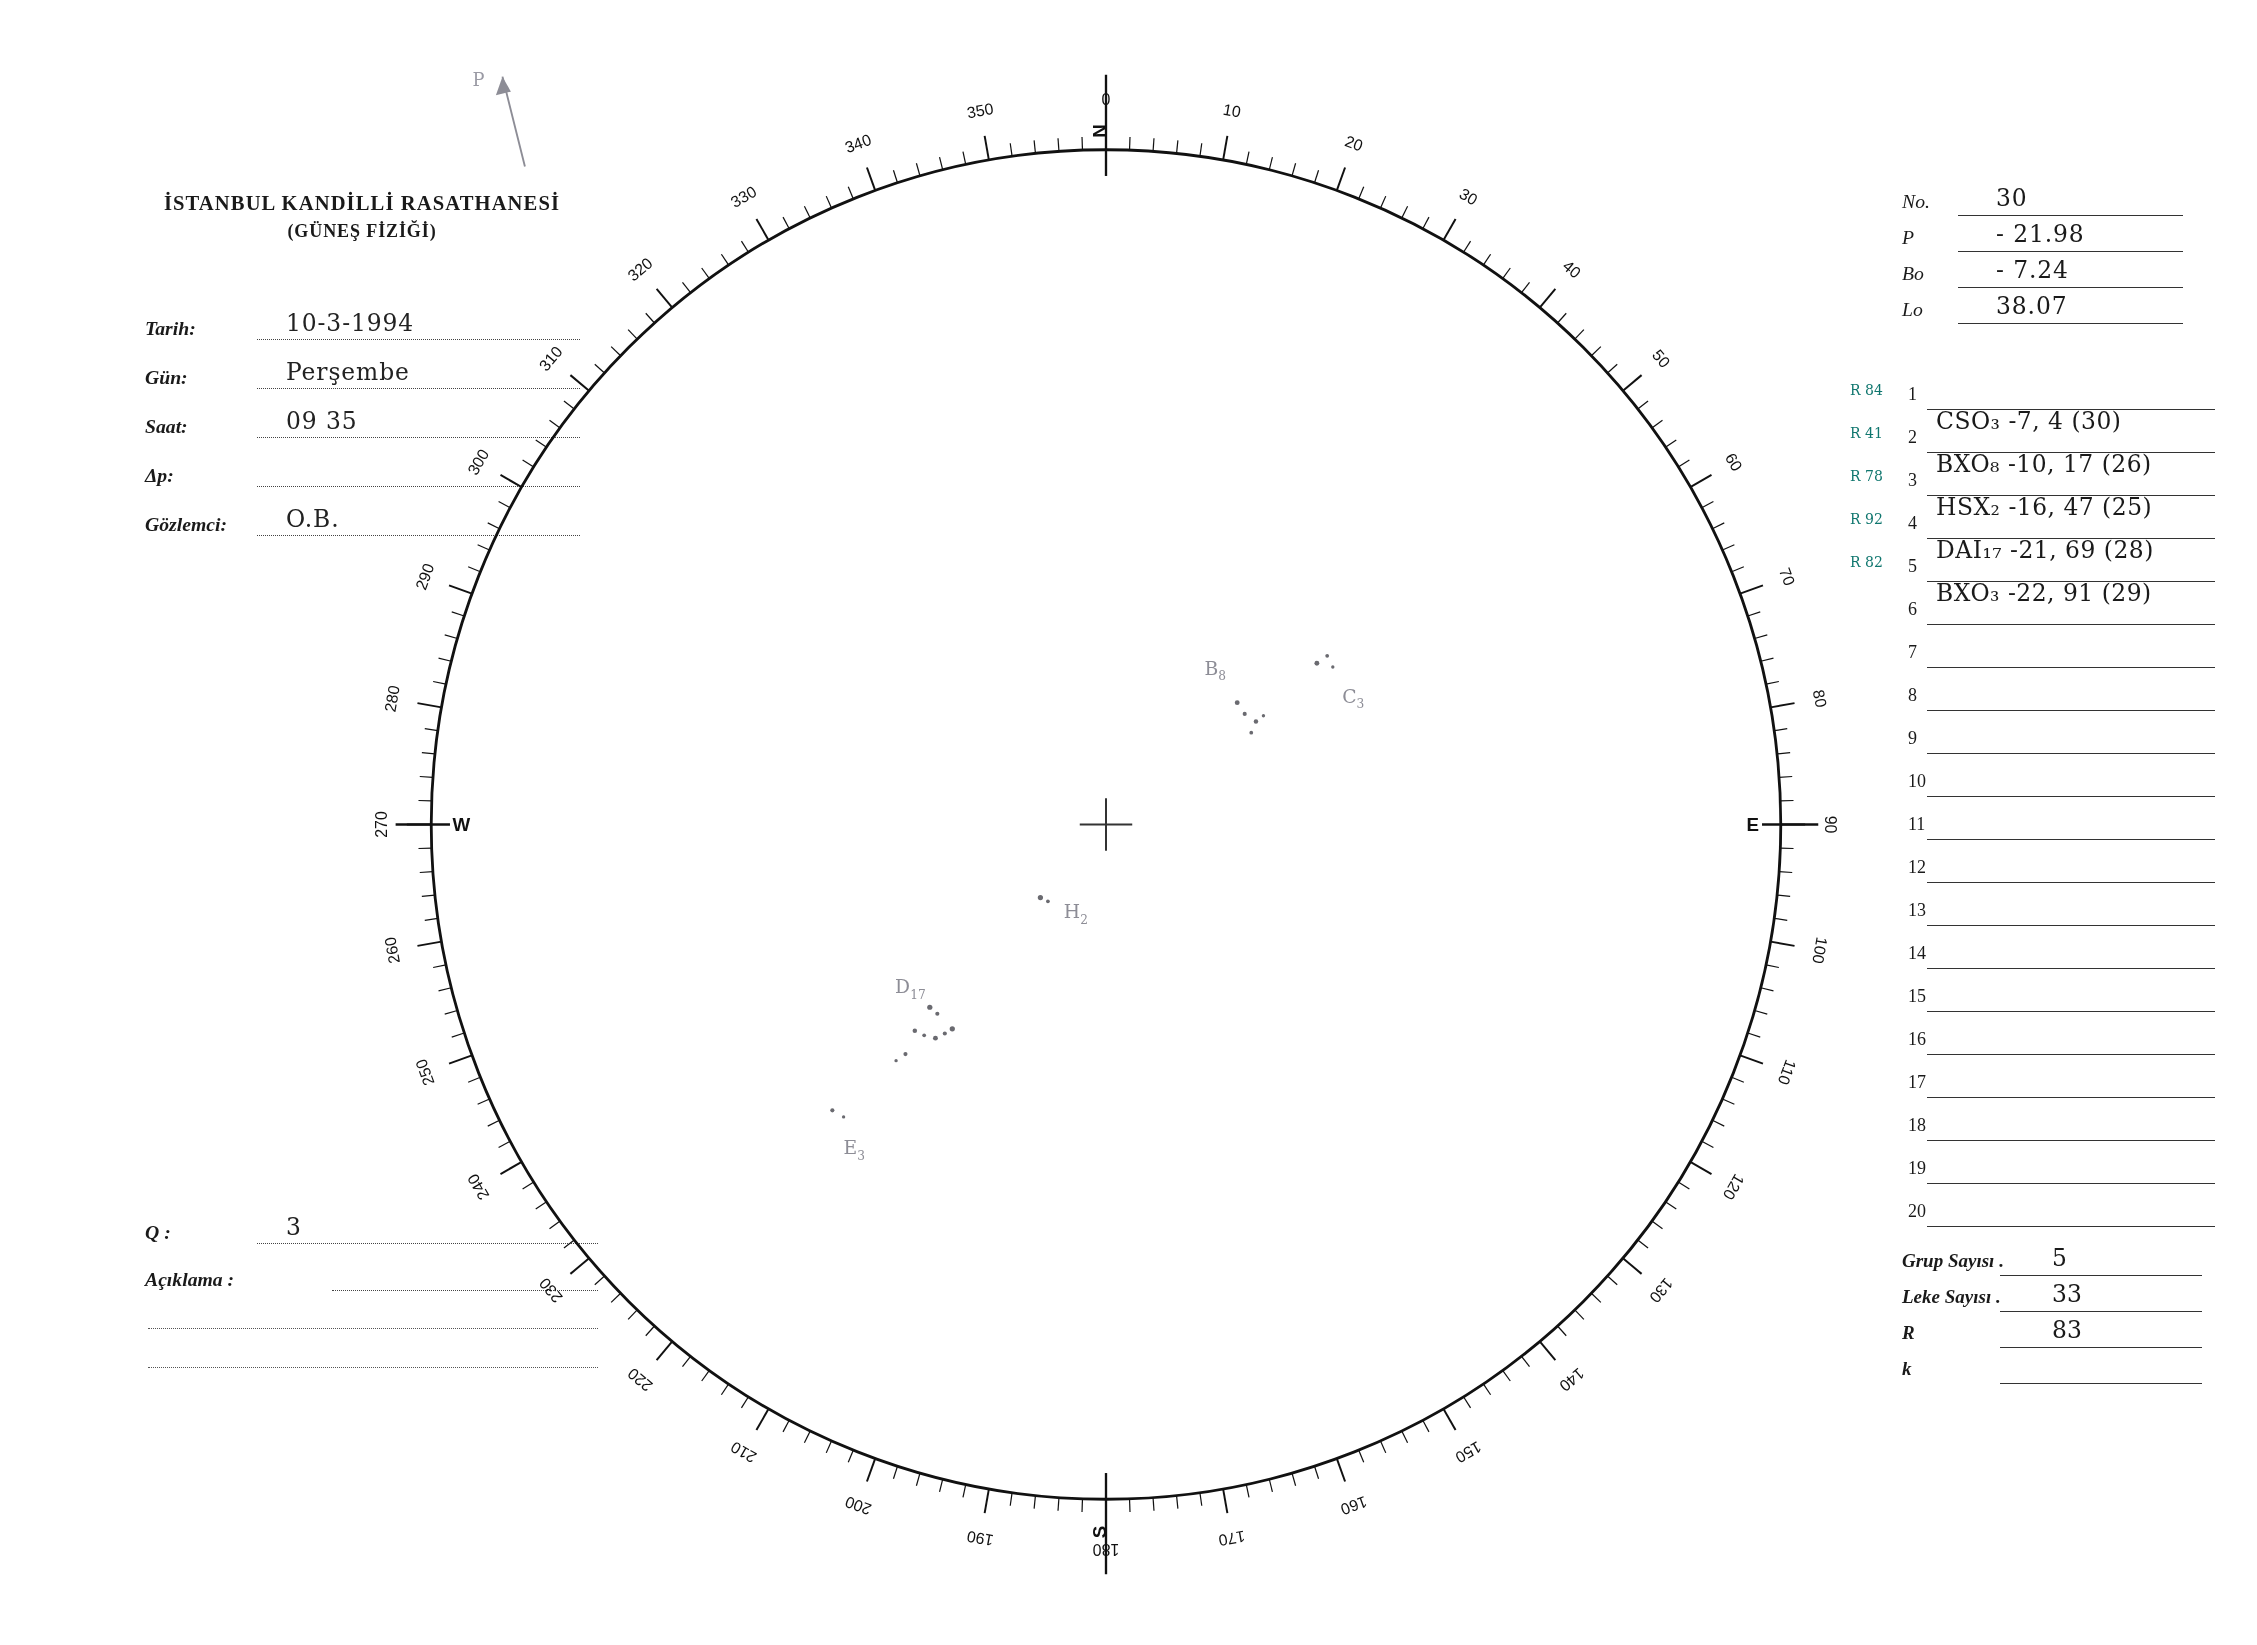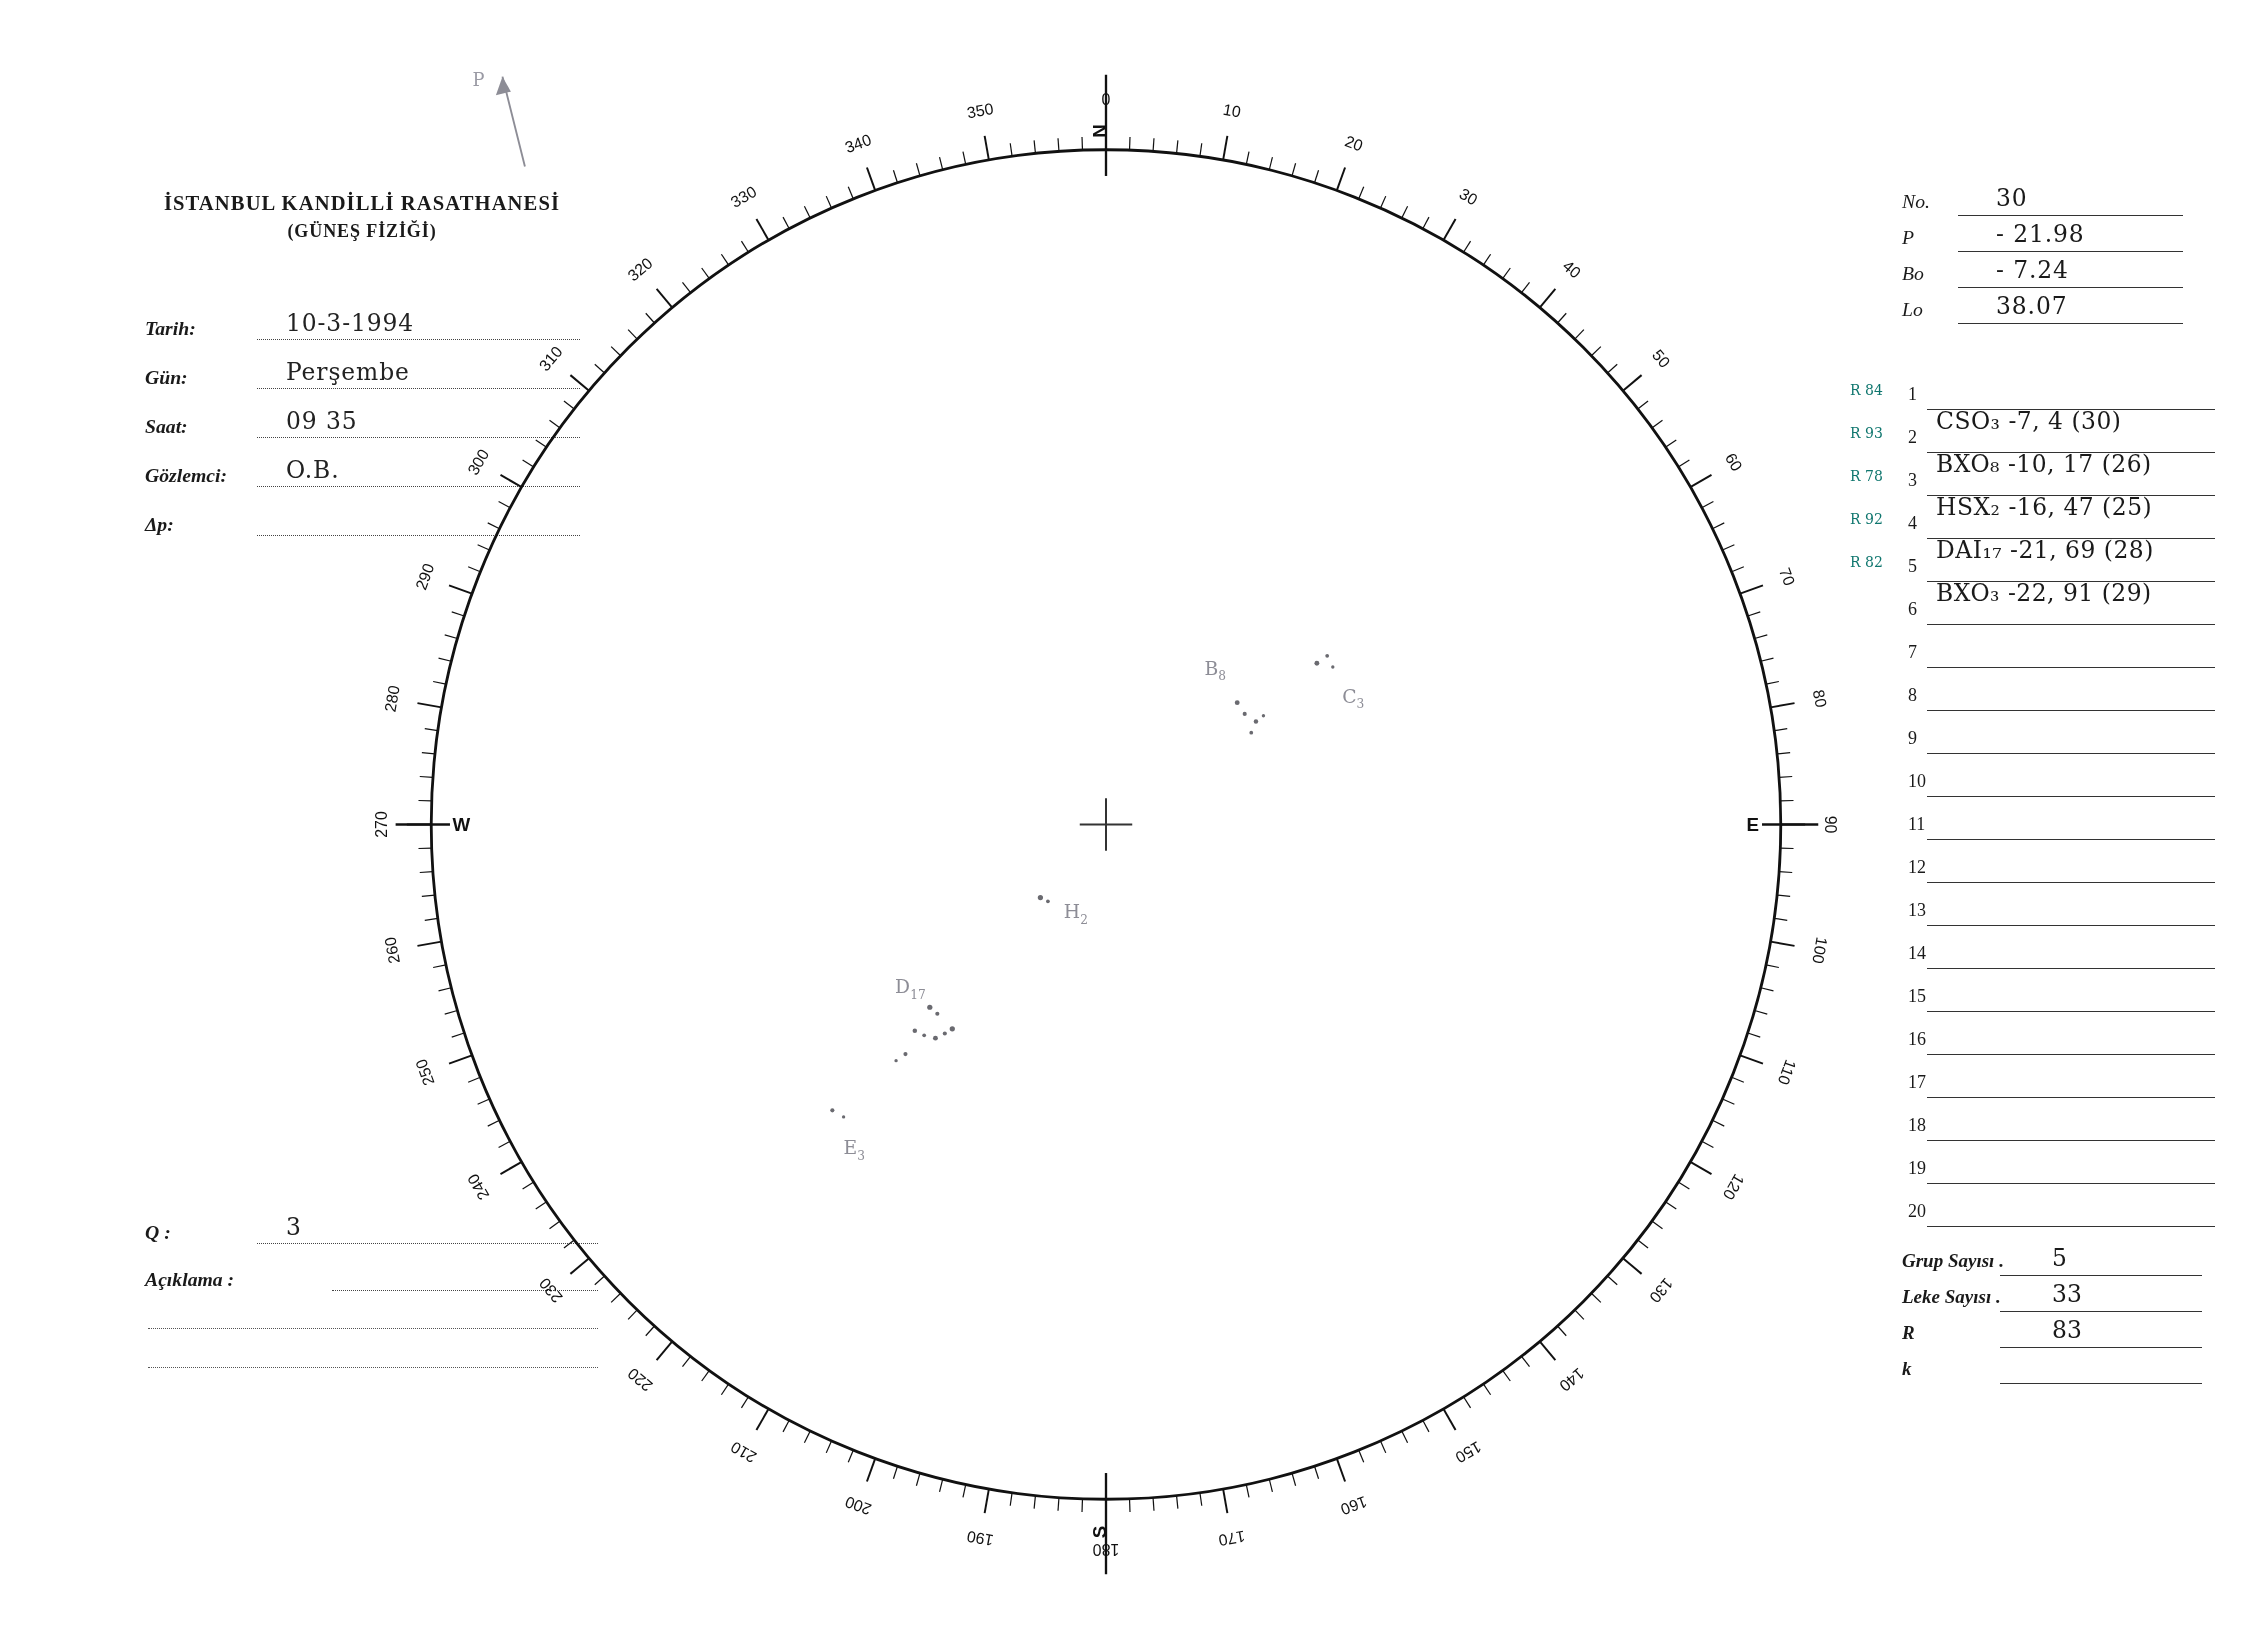--- a/index.html
+++ b/index.html
@@ -78,28 +78,28 @@
     <span class="flabel">Gün:</span>
     <span class="fdots"></span>
     <span class="fval hand">Perşembe</span>
   </div>
   <div class="frow">
     <span class="flabel">Saat:</span>
     <span class="fdots"></span>
     <span class="fval hand">09 35</span>
   </div>
   <div class="frow">
+    <span class="flabel">Δp:</span>
+    <span class="fdots"></span>
+    <span class="fval hand"></span>
+  </div>
+  <div class="frow">
     <span class="flabel">Gözlemci:</span>
     <span class="fdots"></span>
     <span class="fval hand">O.B.</span>
-  </div>
-  <div class="frow">
-    <span class="flabel">Δp:</span>
-    <span class="fdots"></span>
-    <span class="fval hand"></span>
   </div>
 </div>
 
 <div id="qblock">
   <div class="frow">
     <span class="flabel">Q :</span>
     <span class="fdots"></span>
     <span class="fval hand">3</span>
   </div>
   <div class="frow">
@@ -141,21 +141,21 @@
 </div>
 
 <div id="grouplist">
   <div class="grow">
     <span class="gr-pre">R 84</span>
     <span class="gr-idx">1</span>
     <span class="gr-line"></span>
     <span class="gr-txt">CSO₃  -7, 4 (30)</span>
   </div>
   <div class="grow">
-    <span class="gr-pre">R 93</span>
+    <span class="gr-pre">R 41</span>
     <span class="gr-idx">2</span>
     <span class="gr-line"></span>
     <span class="gr-txt">BXO₈ -10, 17 (26)</span>
   </div>
   <div class="grow">
     <span class="gr-pre">R 78</span>
     <span class="gr-idx">3</span>
     <span class="gr-line"></span>
     <span class="gr-txt">HSX₂ -16, 47 (25)</span>
   </div>

